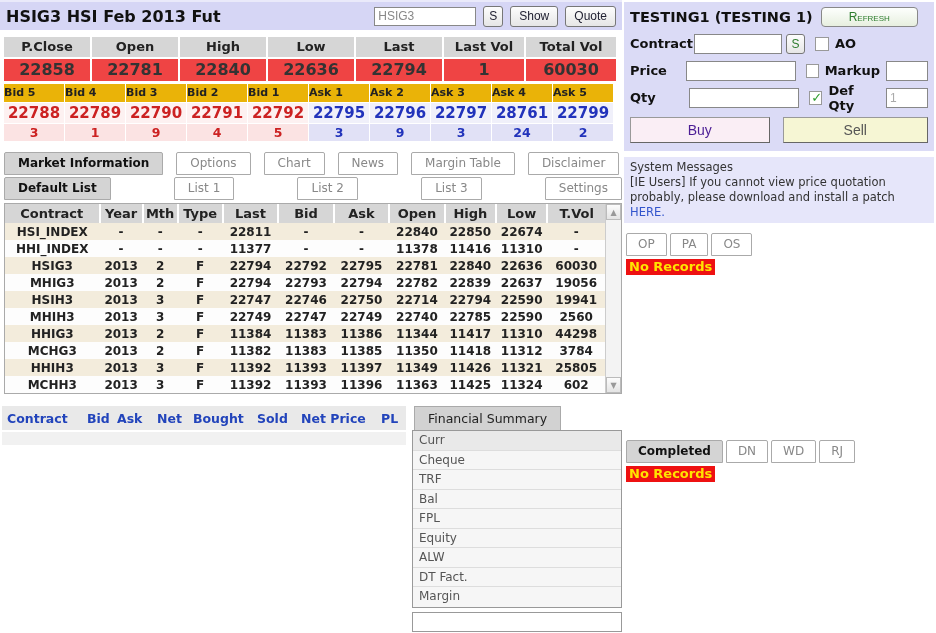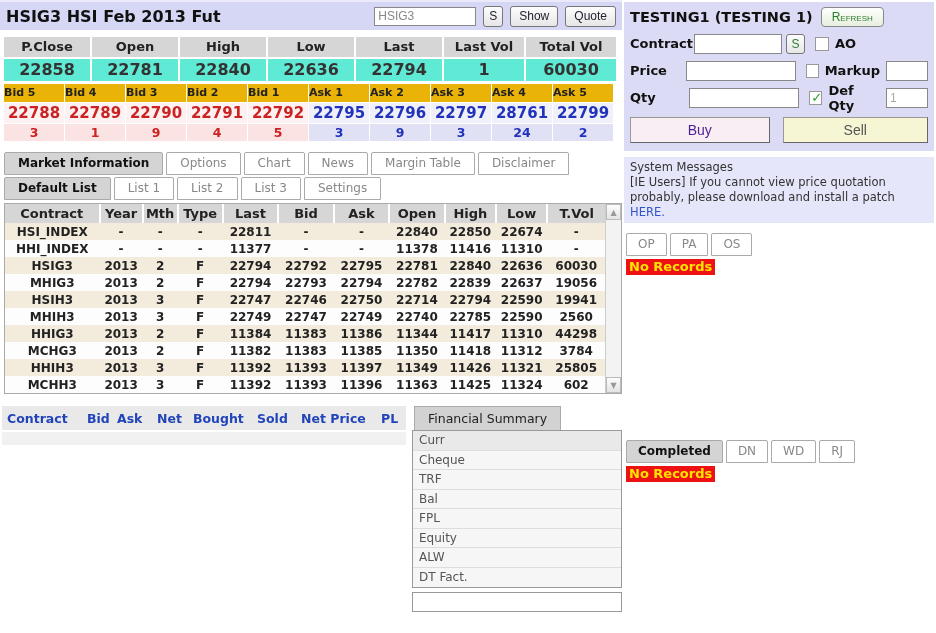--- a/index.html
+++ b/index.html
@@ -10,34 +10,34 @@
   .left { position: absolute; left: 0; top: 0; width: 622px; }
 
   .titlebar { height: 30px; background: #d6d6f5; display: flex; align-items: center; padding: 0 6px; border-top: 2px solid #eaeafa; }
   .titlebar .title { font-size: 16px; font-weight: bold; color: #111; flex: 1; }
   .titlebar input { width: 102px; height: 19px; border: 1px solid #888; font-size: 12px; color: #888; padding: 0 3px; background: #fff; }
   .btn { height: 21px; background: linear-gradient(#fdfdfd, #e6e6e6); border: 1px solid #777; border-radius: 3px; font-size: 12px; color: #223; padding: 0 8px; margin-left: 7px; cursor: pointer; }
   .btn.small { padding: 0 5px; }
 
   .quote-grid { display: grid; grid-template-columns: 86px 86px 86px 86px 86px 80px 90px; gap: 2px; background: #fff; margin: 7px 0 0 4px; width: 612px; }
   .qhead { background: #d6d6d6; font-size: 13px; font-weight: bold; color: #222; text-align: center; height: 20px; line-height: 20px; }
-  .qval  { background: #5eead4; font-size: 16px; font-weight: bold; color: #333; text-align: center; height: 22px; line-height: 22px; }
+  .qval  { background: #ef4444; font-size: 16px; font-weight: bold; color: #333; text-align: center; height: 22px; line-height: 22px; }
 
   .depth-grid { display: grid; grid-template-columns: repeat(10, 60px); gap: 1px; background: #fff; margin: 3px 0 0 4px; width: 610px; }
   .dhead { background: #eab308; font-size: 11px; font-weight: bold; color: #222; text-align: left; height: 18px; line-height: 18px; }
   .dprice { font-size: 15px; font-weight: bold; text-align: center; height: 20px; line-height: 20px; }
   .dvol { font-size: 12.5px; font-weight: bold; text-align: center; height: 17px; line-height: 17px; }
   .dprice.bid { color: #cc2222; background: #fdf1f1; }
   .dprice.ask { color: #2233bb; background: #f0f0fa; }
   .dvol.bid { color: #cc2222; background: #fbe3e3; }
   .dvol.ask { color: #2233bb; background: #e1e1f6; }
 
-  .tabrow { display: flex; gap: 3px; margin-left: 4px; }
+  .tabrow { display: flex; gap: 13px; margin-left: 4px; }
   .tabrow.first { margin-top: 11px; }
-  .tabrow.second { margin-top: 2px; }
+  .tabrow.second { margin-top: 2px; justify-content: space-between; }
   .tab { border: 1px solid #aaa; background: #fff; color: #888; font-size: 12px; padding: 3px 13px 4px; border-radius: 2px 2px 0 0; cursor: pointer; white-space: nowrap; }
   .tab.active { background: #d4d4d4; color: #111; font-weight: bold; }
 
   .market-wrap { display: flex; margin: 3px 0 0 4px; border: 1px solid #aaa; width: 618px; background: #fff; }
   table.market { border-collapse: collapse; width: 600px; }
   table.market th { background: #d6d6d6; font-size: 13px; font-weight: bold; color: #222; height: 19px; border-right: 2px solid #fff; }
   table.market th:last-child { border-right: none; }
   table.market td { font-size: 12px; font-weight: bold; color: #222; height: 17px; text-align: center; }
   tr.odd td { background: #f3ecdc; }
   tr.even td { background: #fdfdfd; }
@@ -59,21 +59,21 @@
   .fin-row { padding: 2px 6px; font-size: 12px; color: #555; border-bottom: 1px solid #ddd; height: 19.5px; background: #f6f6f6; }
   .fin-row.first { background: #e9e9e9; }
   .fin-row:last-child { border-bottom: none; }
   .fin-empty { height: 20px; border: 1px solid #999; margin-top: 4px; background: #fff; width: 210px; }
 
   
   .right { position: absolute; left: 624px; top: 0; width: 310px; }
   .order-panel { background: #dbdbf6; padding: 5px 6px 8px; margin-top: 2px; }
   .acct-line { display: flex; align-items: center; }
   .acct { font-size: 14.5px; font-weight: bold; color: #111; }
-  .refresh-btn { margin-left: 8px; height: 20px; background: linear-gradient(#fdfffd,#e7efdf); border: 1px solid #888; border-radius: 4px; color: #2e7d2e; font-variant: small-caps; font-size: 12px; padding: 0 10px; cursor: pointer; }
+  .refresh-btn { margin-left: 8px; height: 20px; background: linear-gradient(#fdfffd,#e7efdf); border: 1px solid #888; border-radius: 4px; color: #2e7d2e; font-variant: small-caps; font-size: 12px; padding: 0 27px; cursor: pointer; }
   .frow { display: flex; align-items: center; margin-top: 6px; height: 21px; }
   .flabel { width: 64px; font-size: 13px; font-weight: bold; color: #111; }
   .finput { height: 20px; border: 1px solid #888; background: #fff; font-size: 12px; padding: 0 3px; }
   .finput.w1 { width: 88px; }
   .finput.w2 { width: 110px; }
   .finput.w3 { width: 42px; margin-left: 6px; }
   .finput.grey { color: #aaa; }
   .sbtn { width: 19px; height: 20px; margin-left: 4px; background: linear-gradient(#fdfdfd,#e6e6e6); border: 1px solid #777; border-radius: 3px; font-size: 12px; color: #2e7d2e; cursor: pointer; }
   .cb { display: inline-block; width: 14px; height: 14px; background: #fff; border: 1px solid #999; margin: 0 6px 0 10px; position: relative; cursor: pointer; }
   .cb.checked::after { content: "✓"; position: absolute; left: 1px; top: -2px; color: #2e9e2e; font-size: 13px; font-weight: bold; }
@@ -346,20 +346,21 @@
         <div class="fin-tab">Financial Summary</div>
         <div class="fin-box" id="fin-box">
             <div class="fin-row first">Curr</div>
             <div class="fin-row">Cheque</div>
             <div class="fin-row">TRF</div>
             <div class="fin-row">Bal</div>
             <div class="fin-row">FPL</div>
             <div class="fin-row">Equity</div>
             <div class="fin-row">ALW</div>
             <div class="fin-row">DT Fact.</div>
+            <div class="fin-row">Margin</div>
           </div>
         <div class="fin-empty"></div>
       </div>
     </div>
   </div>
 
   <div class="right">
 
     <div class="order-panel">
       <div class="acct-line">

